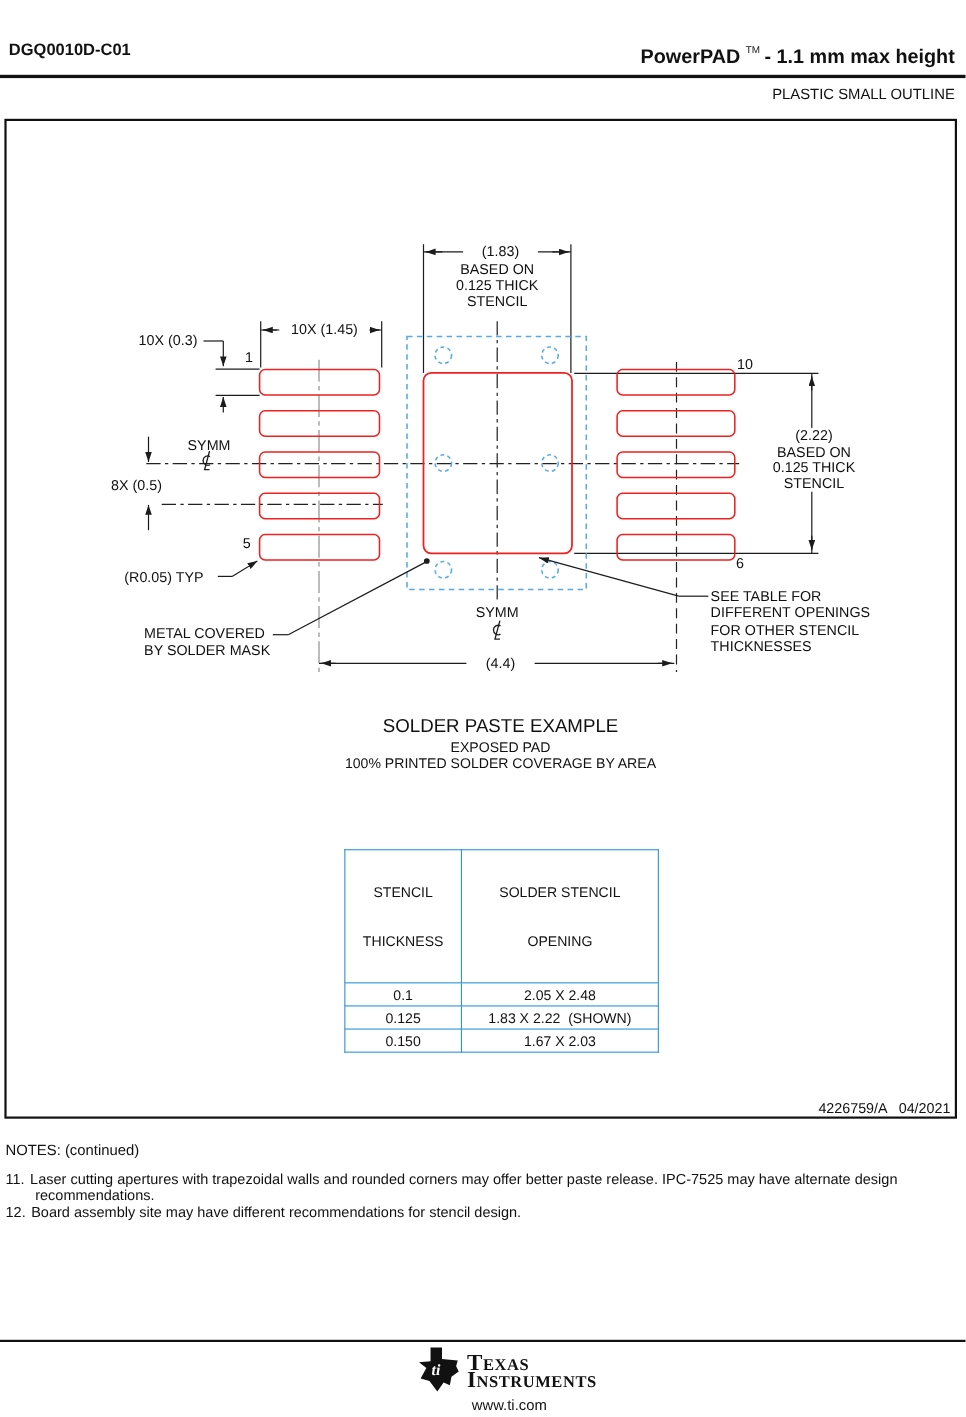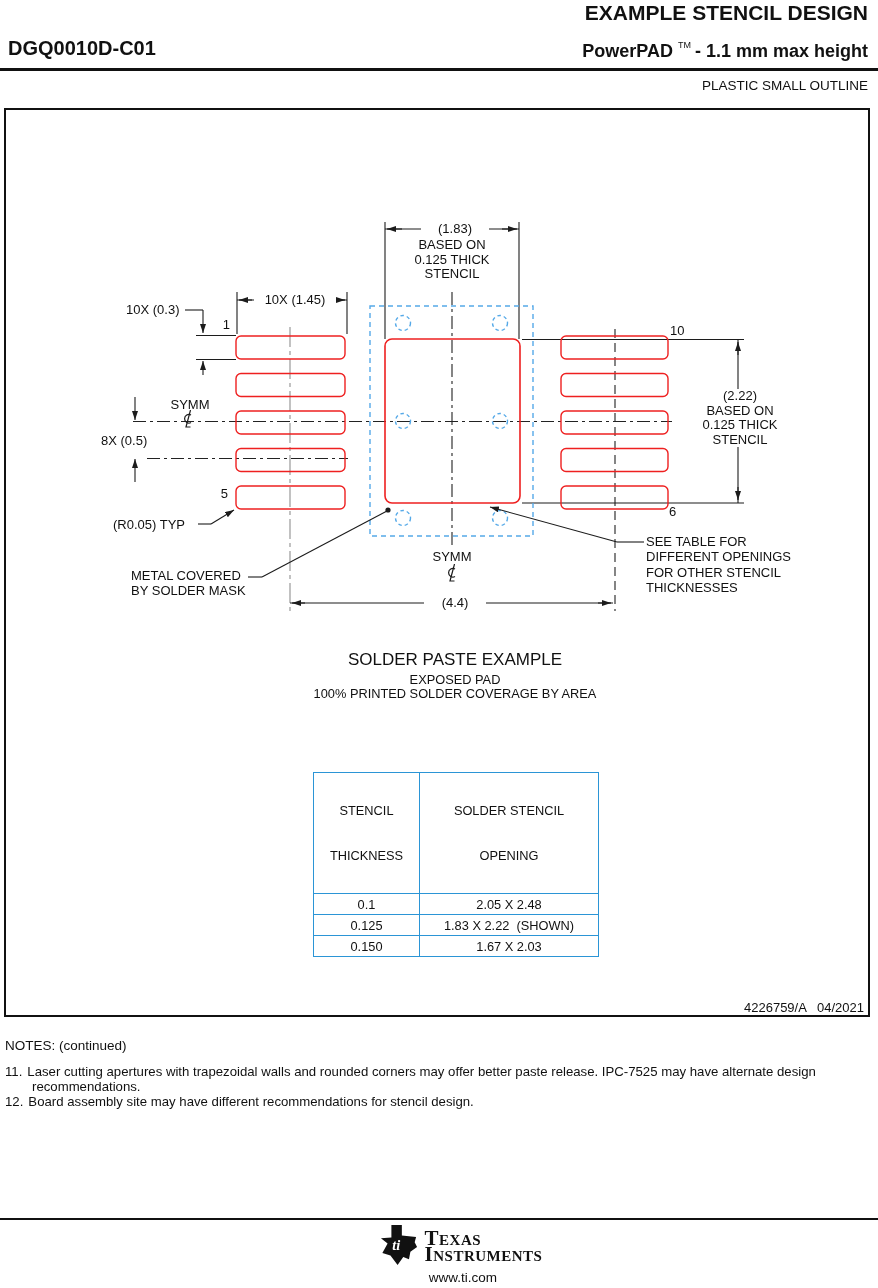--- a/index.html
+++ b/index.html
@@ -6,21 +6,21 @@
   .page{position:relative;width:878px;height:1288px;background:#fff;overflow:hidden;
         font-family:"Liberation Sans",sans-serif;color:#111;}
   .abs{position:absolute;}
   .b{font-weight:bold;}
   .ctr{text-align:center;}
   .rt{text-align:right;}
   .lbl{font-size:13px;line-height:14px;white-space:nowrap;}
   .wbg{background:#fff;padding:0 3px;}
   .mline{line-height:14.5px;white-space:nowrap;}
   .hdr-title{top:1px;right:10px;font-size:21px;}
-  .hdr-part{top:37px;left:8px;font-size:20px;}
+  .hdr-part{top:37px;left:8px;font-size:15px;}
   .hdr-sub{top:41px;right:10px;font-size:18px;font-weight:bold;}
   .hdr-sub sup{font-size:9px;position:relative;top:-2px;margin:0 4px 0 5px;font-weight:normal;}
   .hdr-rule{top:68px;left:0;width:878px;height:3px;background:#111;}
   .hdr-pkg{top:78px;right:10px;font-size:13.5px;}
   .frame{left:4px;top:108px;width:866px;height:909px;border:2px solid #111;box-sizing:border-box;}
   .geo{position:absolute;left:0;top:0;}
   .stbl{position:absolute;left:313px;top:772px;border-collapse:collapse;font-size:12.8px;}
   .stbl th,.stbl td{border:1.5px solid #2b95d6;text-align:center;font-weight:normal;
        white-space:pre;padding:0 6px;color:#111;}
   .stbl th{height:40px;line-height:15px;}
@@ -40,21 +40,20 @@
   .tiname{font-family:"Liberation Serif",serif;font-weight:bold;font-variant:small-caps;
           font-size:21px;line-height:15.5px;letter-spacing:0.5px;padding-top:7px;}
   .tiurl{top:1270px;left:0;width:878px;text-align:center;font-size:13.5px;
          transform:translateX(24px);}
 </style>
 </head>
 <body>
 
 <div class="page">
 
-  <div class="abs hdr-title b">EXAMPLE STENCIL DESIGN</div>
   <div class="abs hdr-part b">DGQ0010D-C01</div>
   <div class="abs hdr-sub"><span>PowerPAD</span><sup>TM</sup><span>- 1.1 mm max height</span></div>
   <div class="abs hdr-rule"></div>
   <div class="abs hdr-pkg">PLASTIC SMALL OUTLINE</div>
 
   <div class="abs frame"></div>
 
   <svg class="geo" width="878" height="1288" viewBox="0 0 878 1288">
     <defs>
       <marker id="ae" markerWidth="10" markerHeight="8" refX="9" refY="3" orient="auto" markerUnits="userSpaceOnUse">

